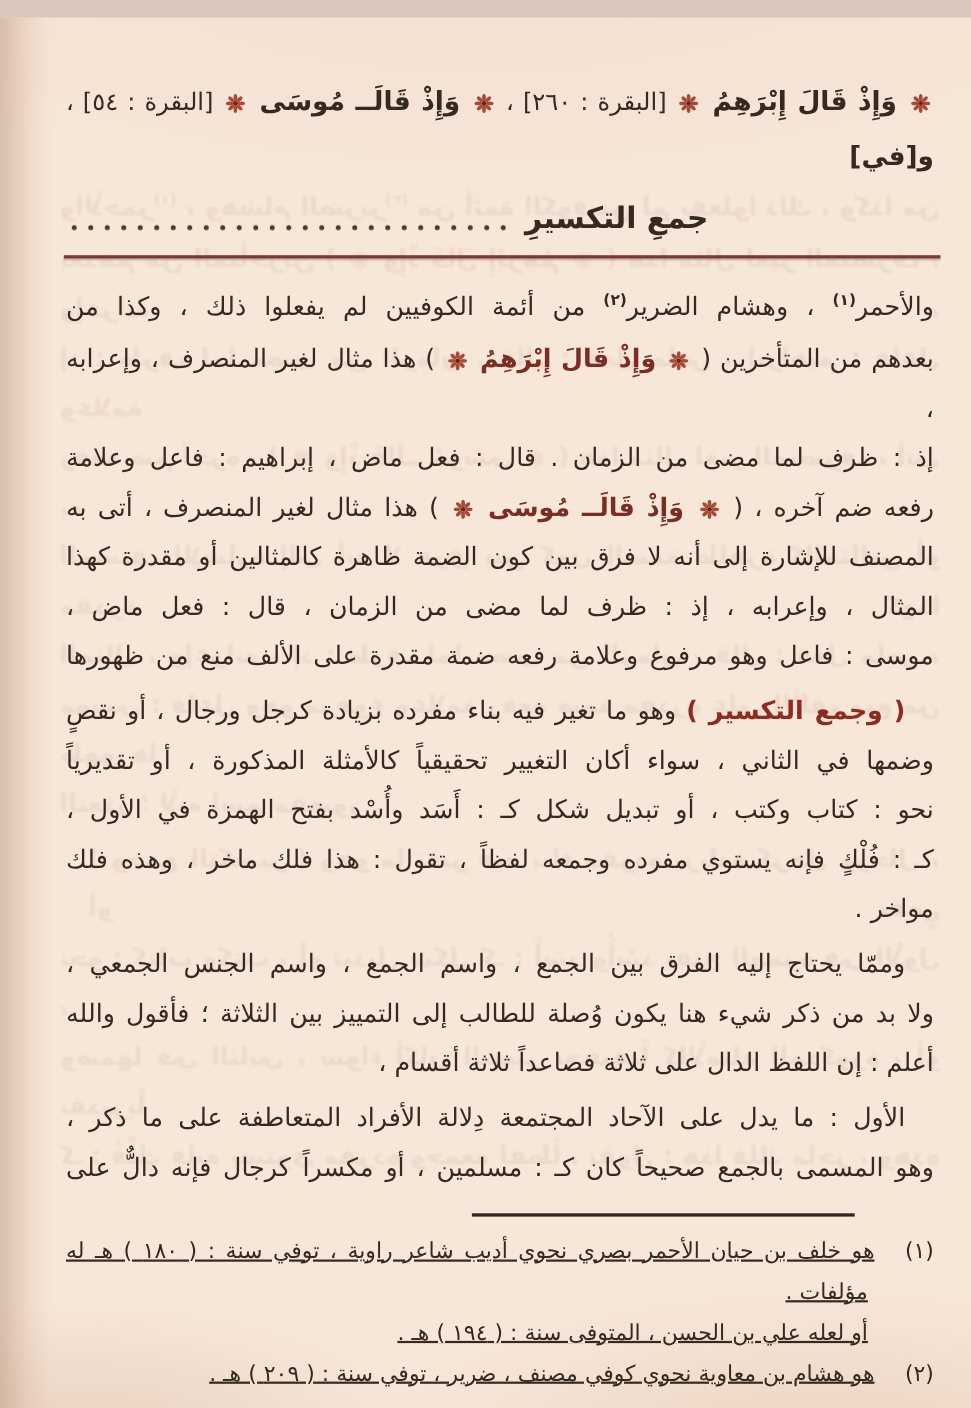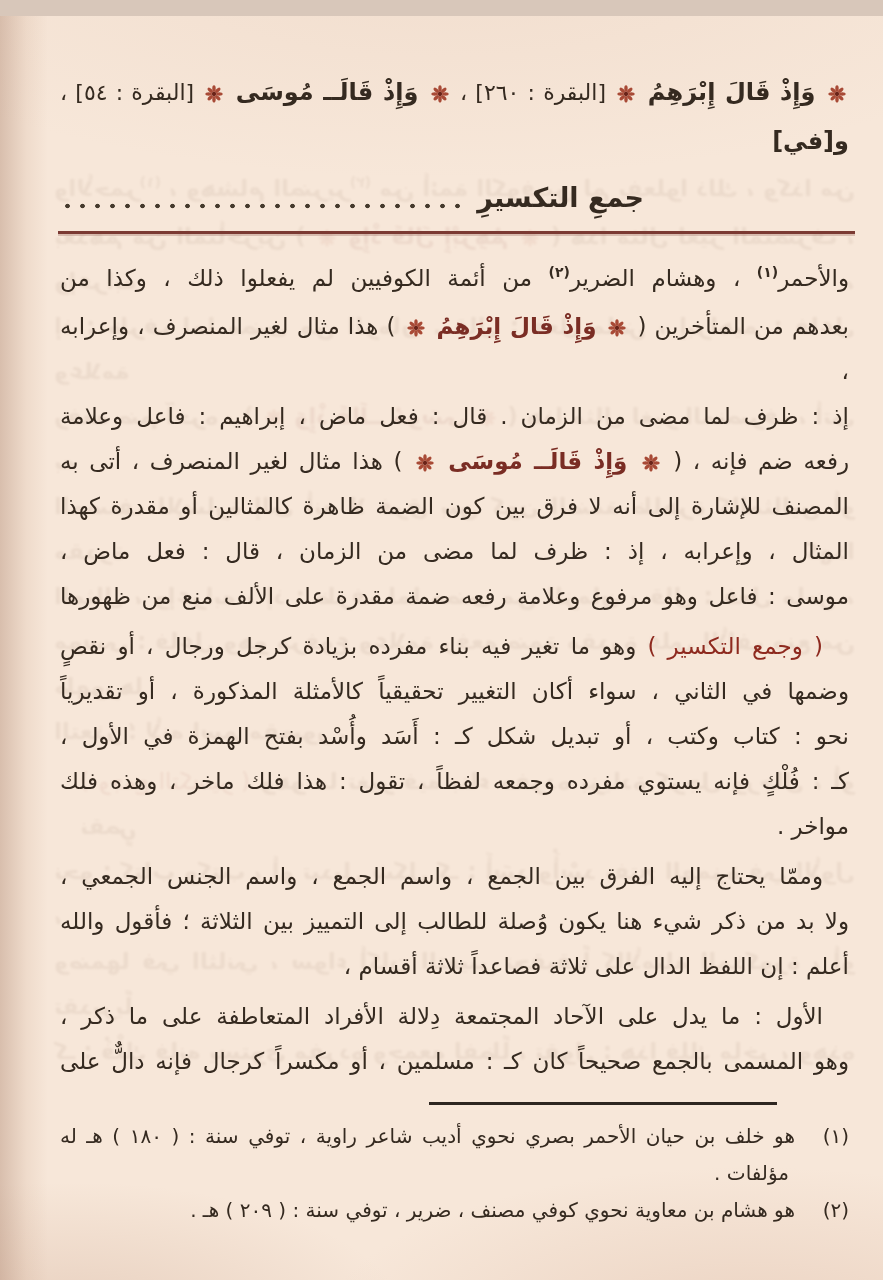--- a/index.html
+++ b/index.html
@@ -63,30 +63,30 @@
   }
 
   
   .body{margin-top:22px;font-size:23px;line-height:45px;}
   .para{margin-bottom:5px;}
   .bline{text-align:justify;text-align-last:justify;}
   .bline.last{text-align-last:right;}
   .bline.ind{padding-right:26px;}
   .seg-q{color:var(--quran_inline,#7a2d24);font-weight:bold;}
   .seg-qb{font-weight:bold;}
-  .seg-red{color:var(--heading_red,#8e2a1f);font-weight:normal;}
+  .seg-red{color:var(--heading_red,#8e2a1f);font-weight:bold;}
   .seg-sup{font-size:14px;position:relative;top:-9px;font-weight:bold;}
   .orn{display:inline-block;vertical-align:-3px;margin:0 3px;line-height:0;}
 
   
   .fnsep{margin-top:18px;margin-right:72px;width:348px;height:2.5px;background:#2e2620;}
   .footnotes{margin-top:13px;font-size:20px;line-height:37px;}
   .fn{display:flex;gap:12px;}
   .fn-marker{flex:0 0 42px;white-space:nowrap;padding-top:0;}
-  .fn-body{flex:1;min-width:0;}
+  .fn-body{flex:1;min-width:0;text-decoration:underline;}
   .fn-line{}
   .fn-line.just{text-align:justify;text-align-last:justify;}
   .fn-line.hang{padding-right:6px;}
 </style>
 </head>
 <body>
 
 <div class="page">
   <div class="gutter"></div>
   <div id="ghost" class="ghost" aria-hidden="true">
@@ -216,21 +216,21 @@
                 <ellipse cx="10" cy="4.1" rx="1.9" ry="3.7" transform="rotate(45 10 10)" fill="#a84a36"></ellipse>
                 <ellipse cx="10" cy="4.1" rx="1.9" ry="3.7" transform="rotate(90 10 10)" fill="#a84a36"></ellipse>
                 <ellipse cx="10" cy="4.1" rx="1.9" ry="3.7" transform="rotate(135 10 10)" fill="#a84a36"></ellipse>
                 <ellipse cx="10" cy="4.1" rx="1.9" ry="3.7" transform="rotate(180 10 10)" fill="#a84a36"></ellipse>
                 <ellipse cx="10" cy="4.1" rx="1.9" ry="3.7" transform="rotate(225 10 10)" fill="#a84a36"></ellipse>
                 <ellipse cx="10" cy="4.1" rx="1.9" ry="3.7" transform="rotate(270 10 10)" fill="#a84a36"></ellipse>
                 <ellipse cx="10" cy="4.1" rx="1.9" ry="3.7" transform="rotate(315 10 10)" fill="#a84a36"></ellipse>
                 <circle cx="10" cy="10" r="2.4" fill="#6b2318"></circle>
               </svg></span><span class="seg-n"> ) هذا مثال لغير المنصرف ، وإعرابه ،</span></div>
           <div class="bline"><span class="seg-n">إذ : ظرف لما مضى من الزمان . قال : فعل ماض ، إبراهيم : فاعل وعلامة</span></div>
-          <div class="bline"><span class="seg-n">رفعه ضم فإنه ، ( </span><span class="orn" aria-label="﴿"><svg viewBox="0 0 20 20" width="18" height="18">
+          <div class="bline"><span class="seg-n">رفعه ضم آخره ، ( </span><span class="orn" aria-label="﴿"><svg viewBox="0 0 20 20" width="18" height="18">
                 <ellipse cx="10" cy="4.1" rx="1.9" ry="3.7" transform="rotate(0 10 10)" fill="#a84a36"></ellipse>
                 <ellipse cx="10" cy="4.1" rx="1.9" ry="3.7" transform="rotate(45 10 10)" fill="#a84a36"></ellipse>
                 <ellipse cx="10" cy="4.1" rx="1.9" ry="3.7" transform="rotate(90 10 10)" fill="#a84a36"></ellipse>
                 <ellipse cx="10" cy="4.1" rx="1.9" ry="3.7" transform="rotate(135 10 10)" fill="#a84a36"></ellipse>
                 <ellipse cx="10" cy="4.1" rx="1.9" ry="3.7" transform="rotate(180 10 10)" fill="#a84a36"></ellipse>
                 <ellipse cx="10" cy="4.1" rx="1.9" ry="3.7" transform="rotate(225 10 10)" fill="#a84a36"></ellipse>
                 <ellipse cx="10" cy="4.1" rx="1.9" ry="3.7" transform="rotate(270 10 10)" fill="#a84a36"></ellipse>
                 <ellipse cx="10" cy="4.1" rx="1.9" ry="3.7" transform="rotate(315 10 10)" fill="#a84a36"></ellipse>
                 <circle cx="10" cy="10" r="2.4" fill="#6b2318"></circle>
               </svg></span><span class="seg-q"> وَإِذْ قَالَــ مُوسَى </span><span class="orn" aria-label="﴾"><svg viewBox="0 0 20 20" width="18" height="18">
@@ -267,20 +267,21 @@
       </div>
 
     <div class="fnsep"></div>
 
     <div class="footnotes">
         <div class="fn">
           <div class="fn-marker">(١)</div>
           <div class="fn-body">
             <div class="fn-line just">هو خلف بن حيان الأحمر بصري نحوي أديب شاعر راوية ، توفي سنة : ( ١٨٠ ) هـ له</div>
             <div class="fn-line hang">مؤلفات .</div>
+            <div class="fn-line hang">أو لعله علي بن الحسن ، المتوفى سنة : ( ١٩٤ ) هـ .</div>
           </div>
         </div>
         <div class="fn">
           <div class="fn-marker">(٢)</div>
           <div class="fn-body">
             <div class="fn-line">هو هشام بن معاوية نحوي كوفي مصنف ، ضرير ، توفي سنة : ( ٢٠٩ ) هـ .</div>
           </div>
         </div>
       </div>
 

